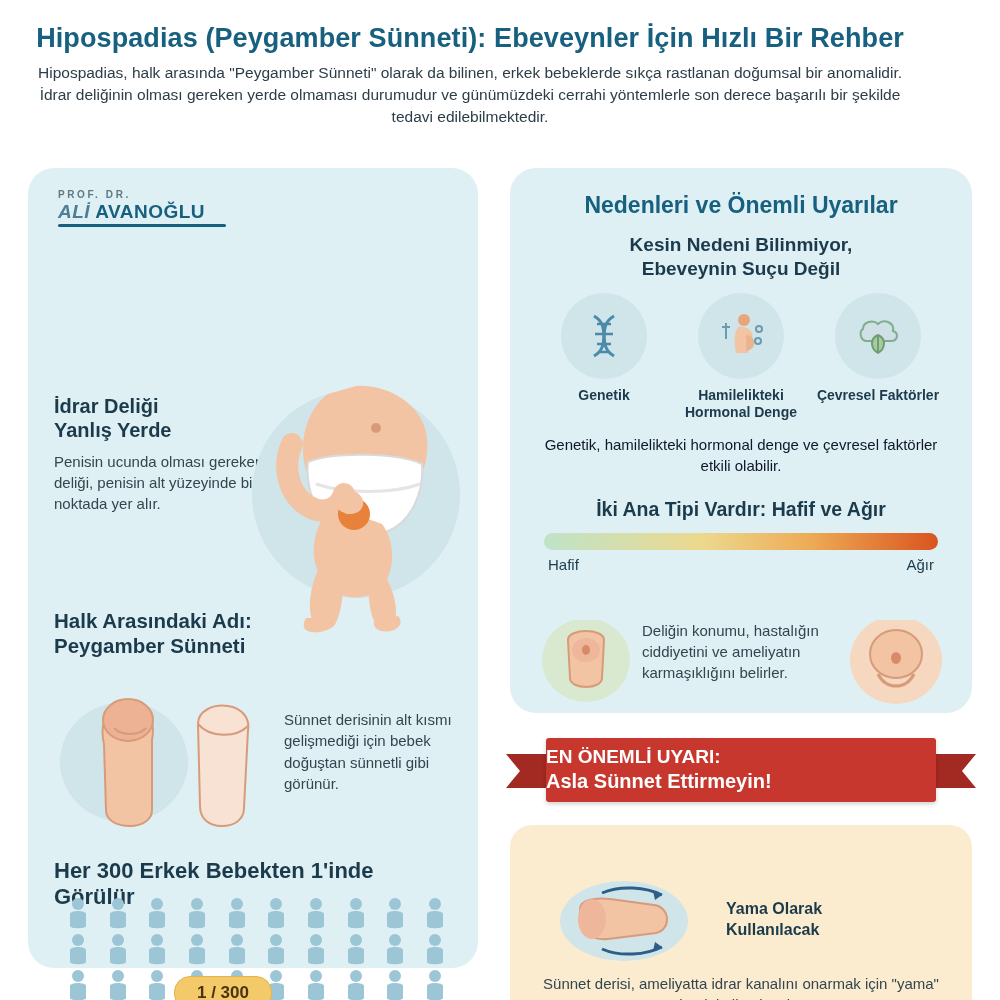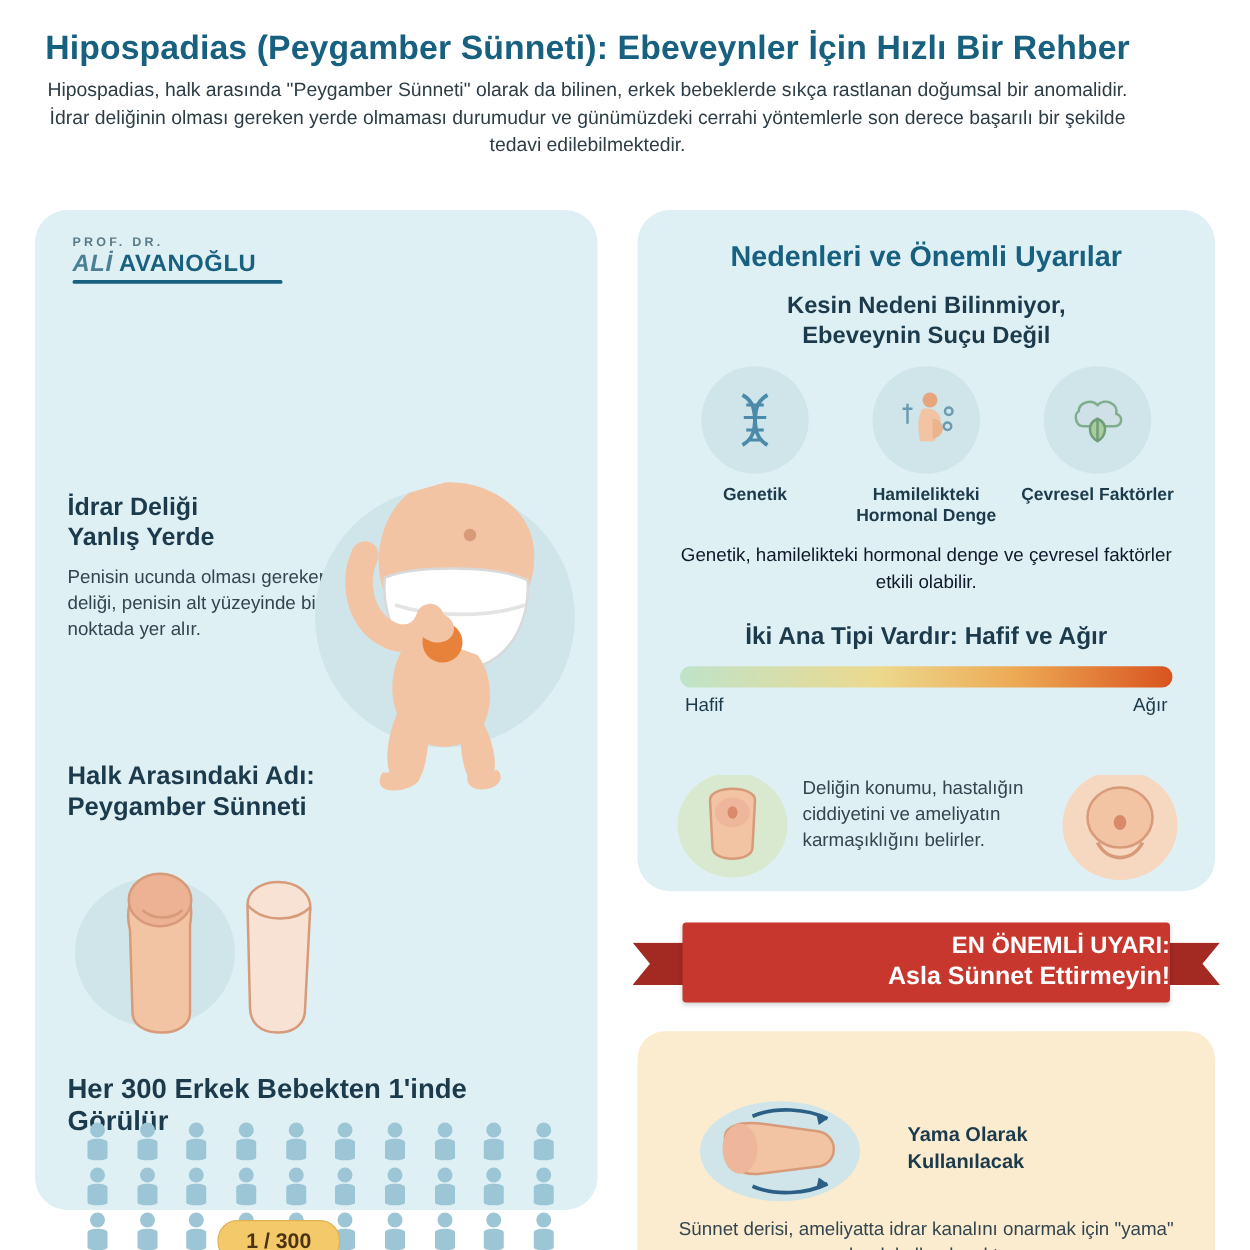--- a/index.html
+++ b/index.html
@@ -91,21 +91,21 @@
   .grad-labels{display:flex;justify-content:space-between;padding:6px 12px 0 12px;}
   .grad-labels span{font-size:15px;font-weight:normal;color:#1b3a4b;}
 
   .type-imgs{position:absolute;left:28px;top:452px;width:410px;height:86px;}
   .type-note{position:absolute;left:132px;top:452px;width:196px;font-size:15px;line-height:1.4;color:#33454f;}
 
   
   .ribbon-wrap{position:absolute;left:-6px;top:562px;width:474px;height:86px;}
   .ribbon-body{
     position:absolute;left:42px;top:8px;width:390px;height:64px;background:#c8372d;
-    border-radius:3px;display:flex;flex-direction:column;align-items:flex-end;justify-content:center;
+    border-radius:3px;display:flex;flex-direction:column;align-items:flex-start;justify-content:center;
     box-shadow:0 2px 4px rgba(0,0,0,.18);
   }
   .ribbon-l,.ribbon-r{position:absolute;top:24px;width:46px;height:34px;background:#a32a22;}
   .ribbon-l{left:2px;clip-path:polygon(0 0,100% 0,100% 100%,0 100%,14px 50%);}
   .ribbon-r{right:2px;clip-path:polygon(0 0,100% 0,calc(100% - 14px) 50%,100% 100%,0 100%);}
   .ribbon-t1{color:#fff;font-size:19px;font-weight:bold;line-height:1.1;}
   .ribbon-t2{color:#fff;font-size:20px;font-weight:bold;line-height:1.2;margin-top:2px;}
 
   
   .patch-row{display:flex;align-items:center;gap:18px;padding-left:24px;}
@@ -186,20 +186,21 @@
 
             <path d="M46 60 C40 36 54 18 70 18 C88 18 98 34 94 56 L94 126 C94 136 84 142 72 142 C58 142 48 136 48 126 Z" fill="#f2c4a4" stroke="#d79b7a" stroke-width="2"></path>
             <ellipse cx="70" cy="36" rx="25" ry="21" fill="#edb294" stroke="#d79b7a" stroke-width="2"></ellipse>
             <path d="M56 44 C64 52 80 52 88 44" stroke="#d79b7a" stroke-width="2" fill="none"></path>
 
             <path d="M140 40 C140 26 156 20 170 22 C184 24 192 34 190 46 L186 124 C186 136 176 142 164 142 C150 142 142 134 142 122 Z" fill="#f7e2d4" stroke="#d79b7a" stroke-width="2"></path>
             <path d="M140 40 C152 54 178 54 190 42" stroke="#d79b7a" stroke-width="2" fill="none"></path>
           </svg>
         </div>
 
+        <p class="penis-text">Sünnet derisinin alt kısmı gelişmediği için bebek doğuştan sünnetli gibi görünür.</p>
 
         <div class="stat-title">Her 300 Erkek Bebekten 1'inde Görülür</div>
 
         <div class="babies-grid">
           <div class="babies-row">
             <svg class="bicon" viewBox="0 0 28 34">
                 <circle cx="14" cy="8" r="6" fill="#9cc6d6"></circle>
                 <path d="M6 18 C6 14 22 14 22 18 L22 30 C22 33 6 33 6 30 Z" fill="#9cc6d6"></path>
               </svg>
             <svg class="bicon" viewBox="0 0 28 34">

